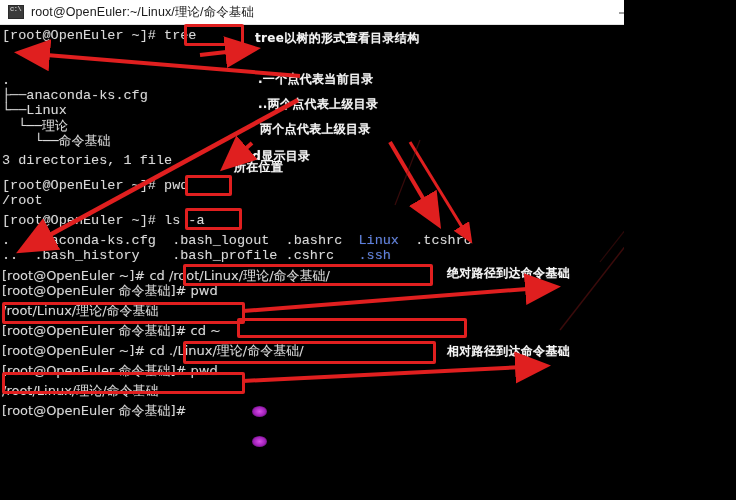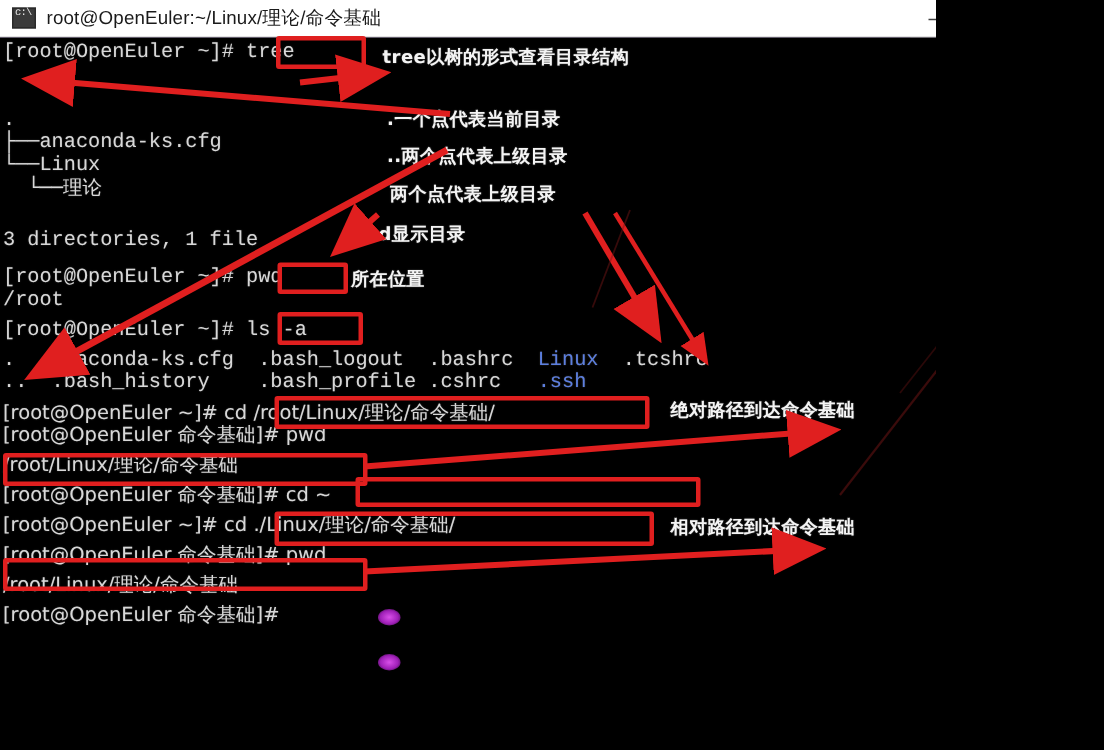--- a/index.html
+++ b/index.html
@@ -178,20 +178,21 @@
     <div class="sb-thumb"></div>
   </div>
 
   <div class="term">
 
     <div class="tline" style="top:3px;">[root@OpenEuler ~]# tree</div>
     <div class="tline" style="top:48px;">.</div>
     <div class="tline" style="top:63px;text-align:right;">├──anaconda-ks.cfg</div>
     <div class="tline" style="top:78px;">└──Linux</div>
     <div class="tline cjk" style="top:93px;">    └──理论</div>
+    <div class="tline cjk" style="top:108px;">        └──命令基础</div>
     <div class="tline" style="top:128px;">3 directories, 1 file</div>
     <div class="tline" style="top:153px;">[root@OpenEuler ~]# pwd</div>
     <div class="tline" style="top:168px;">/root</div>
     <div class="tline" style="top:188px;">[root@OpenEuler ~]# ls -a</div>
 
     <div class="tline" style="top:208px;"><span>.   anaconda-ks.cfg  .bash_logout  .bashrc  </span><span class="blue">Linux</span><span>  .tcshrc</span></div>
     <div class="tline" style="top:223px;"><span>..  .bash_history    .bash_profile .cshrc   </span><span class="blue">.ssh</span></div>
 
     <div class="tline cjk" style="top:243px;">[root@OpenEuler ~]# cd /root/Linux/理论/命令基础/</div>
     <div class="tline cjk" style="top:258px;">[root@OpenEuler 命令基础]# pwd</div>
@@ -213,21 +214,21 @@
   <div class="rbox" style="left:2px;   top:302px; width:243px; height:22px;"></div>
   <div class="rbox" style="left:237px; top:318px; width:230px; height:20px;"></div>
   <div class="rbox" style="left:183px; top:341px; width:253px; height:23px;"></div>
   <div class="rbox" style="left:2px;   top:372px; width:243px; height:22px;"></div>
 
   <div class="anno" style="left:255px; top:30px;">tree以树的形式查看目录结构</div>
   <div class="anno" style="left:258px; top:71px;">.一个点代表当前目录</div>
   <div class="anno" style="left:258px; top:96px;">..两个点代表上级目录</div>
   <div class="anno" style="left:260px; top:121px;">两个点代表上级目录</div>
   <div class="anno" style="left:232px; top:148px;">pwd显示目录</div>
-  <div class="anno" style="left:234px; top:178px;">所在位置</div>
+  <div class="anno" style="left:234px; top:159px;">所在位置</div>
   <div class="anno" style="left:447px; top:265px;">绝对路径到达命令基础</div>
   <div class="anno" style="left:447px; top:343px;">相对路径到达命令基础</div>
 
   <svg class="arrows" viewBox="0 0 736 500">
     <defs>
       <marker id="ah" markerWidth="7" markerHeight="7" refX="5.5" refY="3" orient="auto">
         <polygon points="0,0 7,3 0,6" fill="#e01f1f"></polygon>
       </marker>
       <marker id="ahb" markerWidth="9" markerHeight="9" refX="7" refY="4" orient="auto">
         <polygon points="0,0 9,4 0,8" fill="#e01f1f"></polygon>

